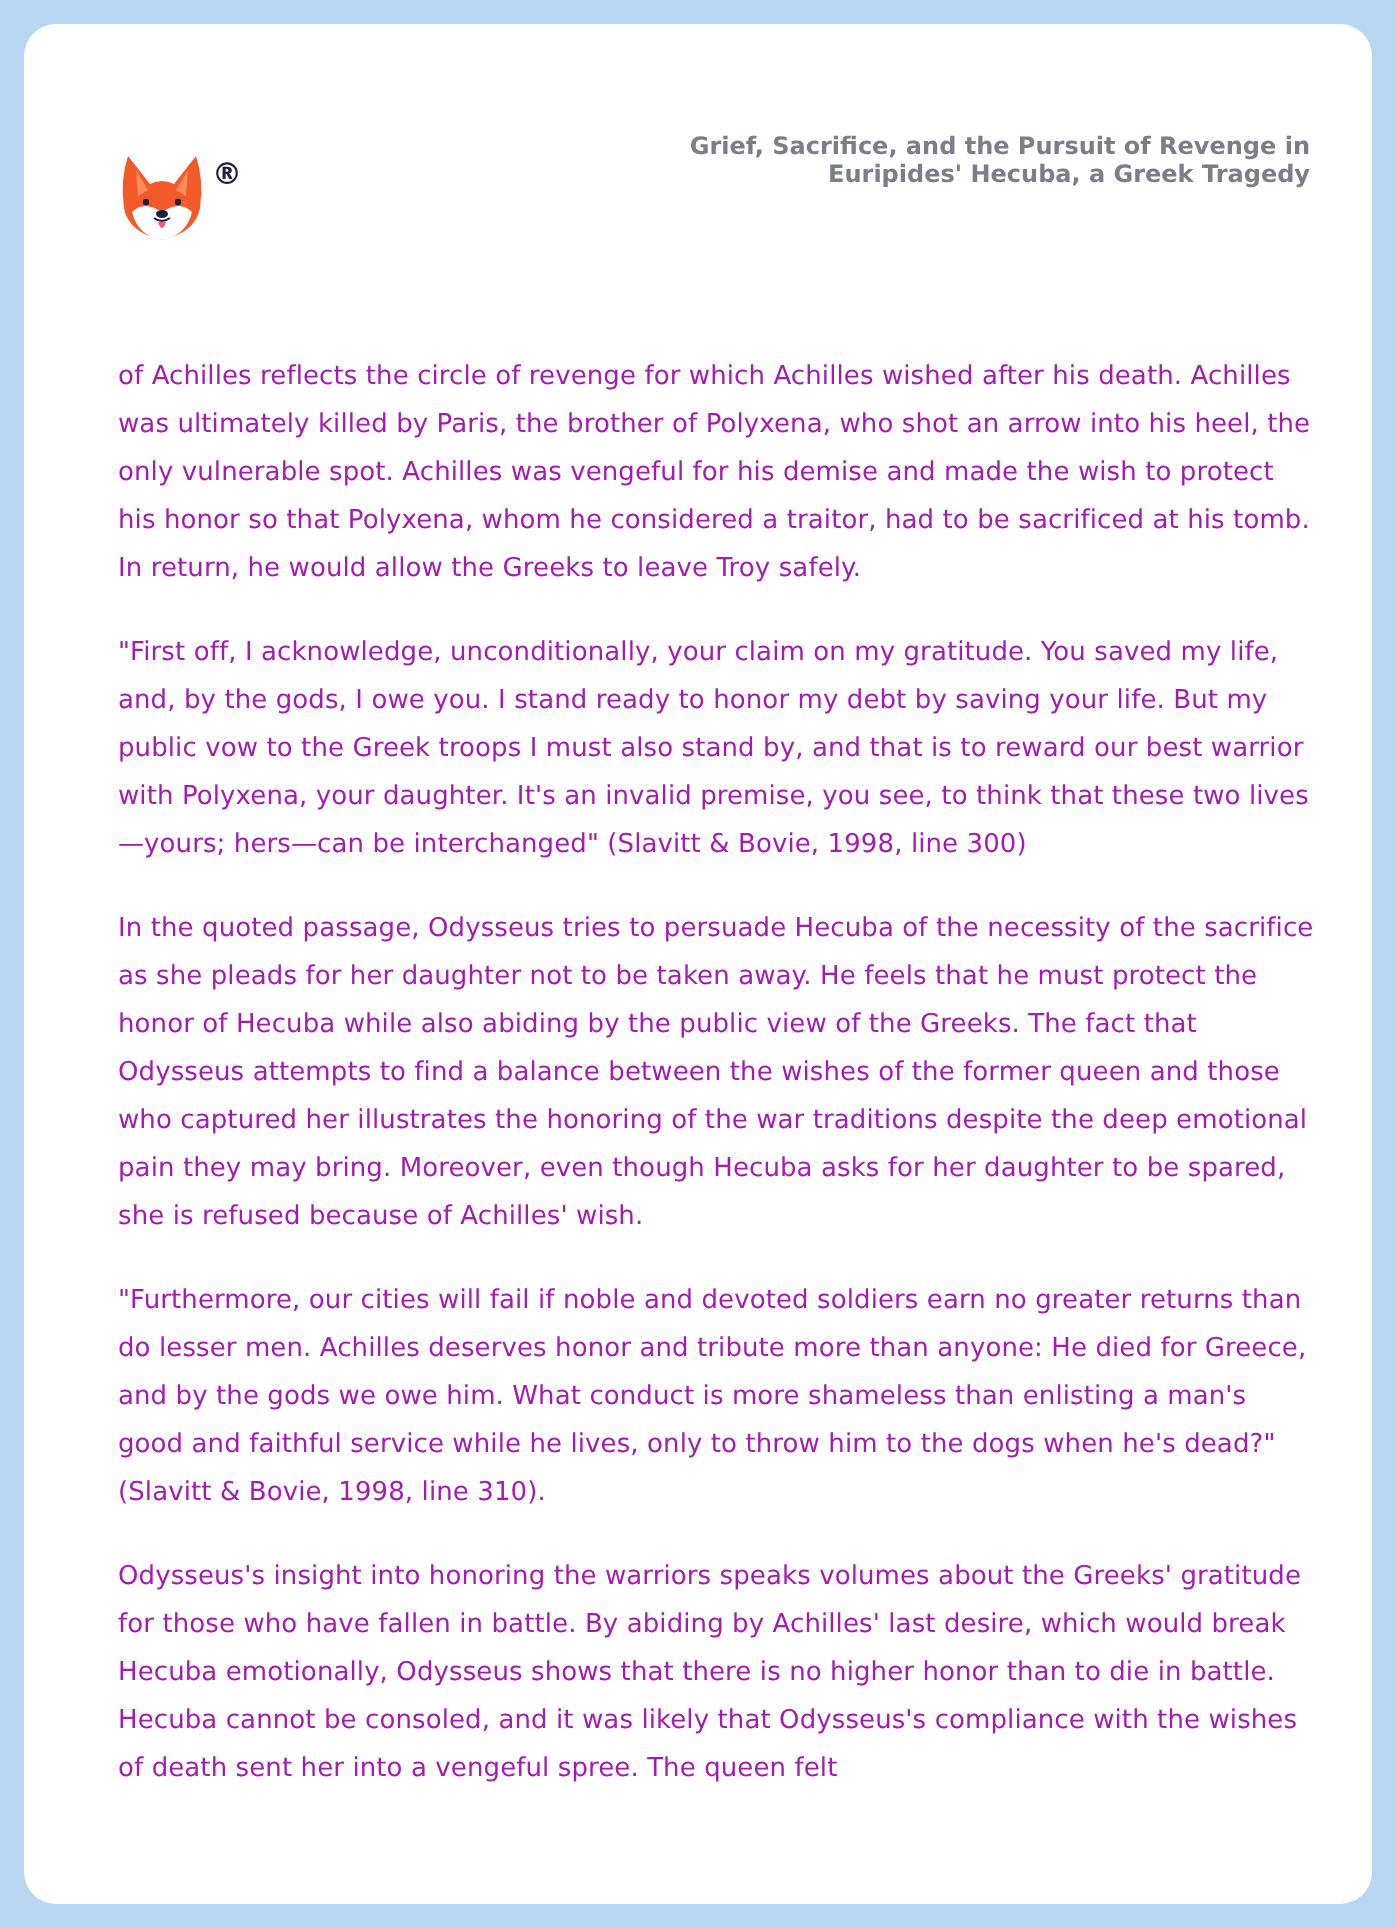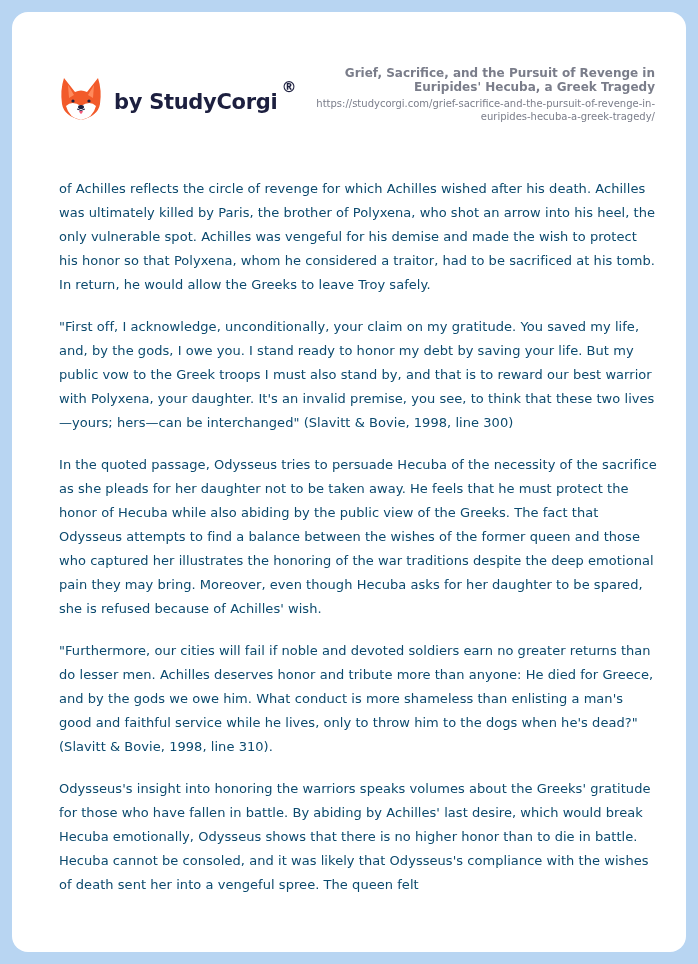--- a/index.html
+++ b/index.html
@@ -61,21 +61,21 @@
       margin-top: 3px;
       font-family: "DejaVu Sans", sans-serif;
       font-size: 10px;
       line-height: 13px;
       color: #7a7d8a;
     }
     .content {
       position: absolute;
       left: 47px; top: 165px;
       width: 600px;
-      color: #0c4a6e;
+      color: #a21caf;
       font-family: "DejaVu Sans", sans-serif;
       font-size: 13px;
       line-height: 24px;
     }
     .content p { margin-bottom: 18px; letter-spacing: 0.05px; }
   </style>
 </head>
 <body>
 
 <div class="card">
@@ -92,26 +92,24 @@
 
         <circle cx="13" cy="25" r="1.6" fill="#1c1f3f"></circle>
         <circle cx="29" cy="25" r="1.6" fill="#1c1f3f"></circle>
 
         <ellipse cx="21" cy="31" rx="3" ry="2" fill="#1c1f3f"></ellipse>
 
         <path d="M17 33 Q21 36 25 33" stroke="#1c1f3f" stroke-width="1" fill="none"></path>
 
         <path d="M19 35 Q21 41 23 35 Z" fill="#f25a7a"></path>
       </svg>
-      <span class="brand">by StudyCorgi</span>
       <span class="reg">®</span>
     </div>
     <div class="meta">
       <div class="meta-title">Grief, Sacrifice, and the Pursuit of Revenge in Euripides' Hecuba, a Greek Tragedy</div>
-      <div class="meta-url">https://studycorgi.com/grief-sacrifice-and-the-pursuit-of-revenge-in-euripides-hecuba-a-greek-tragedy/</div>
     </div>
   </div>
 
   <div class="content">
     <p>of Achilles reflects the circle of revenge for which Achilles wished after his death. Achilles was ultimately killed by Paris, the brother of Polyxena, who shot an arrow into his heel, the only vulnerable spot. Achilles was vengeful for his demise and made the wish to protect his honor so that Polyxena, whom he considered a traitor, had to be sacrificed at his tomb. In return, he would allow the Greeks to leave Troy safely.</p>
     <p>"First off, I acknowledge, unconditionally, your claim on my gratitude. You saved my life, and, by the gods, I owe you. I stand ready to honor my debt by saving your life. But my public vow to the Greek troops I must also stand by, and that is to reward our best warrior with Polyxena, your daughter. It's an invalid premise, you see, to think that these two lives—yours; hers—can be interchanged" (Slavitt &amp; Bovie, 1998, line 300)</p>
     <p>In the quoted passage, Odysseus tries to persuade Hecuba of the necessity of the sacrifice as she pleads for her daughter not to be taken away. He feels that he must protect the honor of Hecuba while also abiding by the public view of the Greeks. The fact that Odysseus attempts to find a balance between the wishes of the former queen and those who captured her illustrates the honoring of the war traditions despite the deep emotional pain they may bring. Moreover, even though Hecuba asks for her daughter to be spared, she is refused because of Achilles' wish.</p>
     <p>"Furthermore, our cities will fail if noble and devoted soldiers earn no greater returns than do lesser men. Achilles deserves honor and tribute more than anyone: He died for Greece, and by the gods we owe him. What conduct is more shameless than enlisting a man's good and faithful service while he lives, only to throw him to the dogs when he's dead?" (Slavitt &amp; Bovie, 1998, line 310).</p>
     <p>Odysseus's insight into honoring the warriors speaks volumes about the Greeks' gratitude for those who have fallen in battle. By abiding by Achilles' last desire, which would break Hecuba emotionally, Odysseus shows that there is no higher honor than to die in battle. Hecuba cannot be consoled, and it was likely that Odysseus's compliance with the wishes of death sent her into a vengeful spree. The queen felt</p>
   </div>

